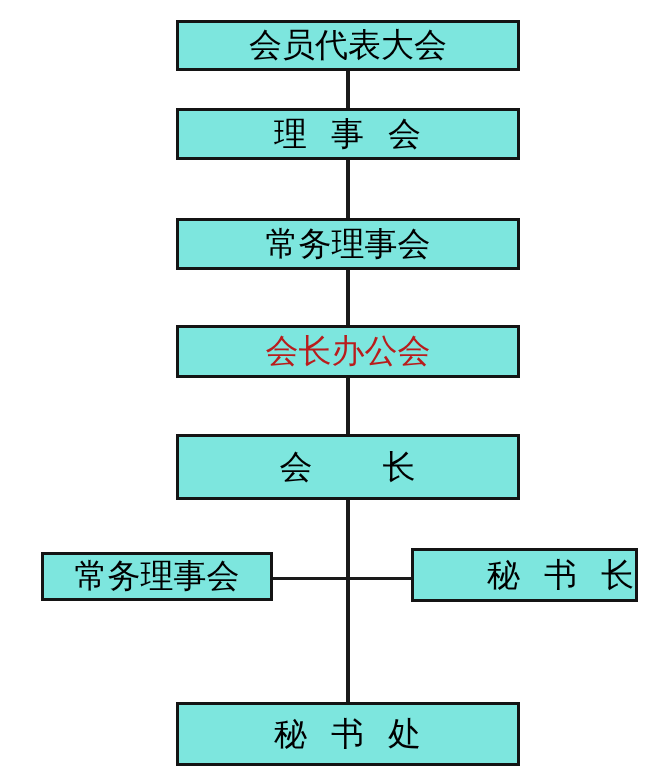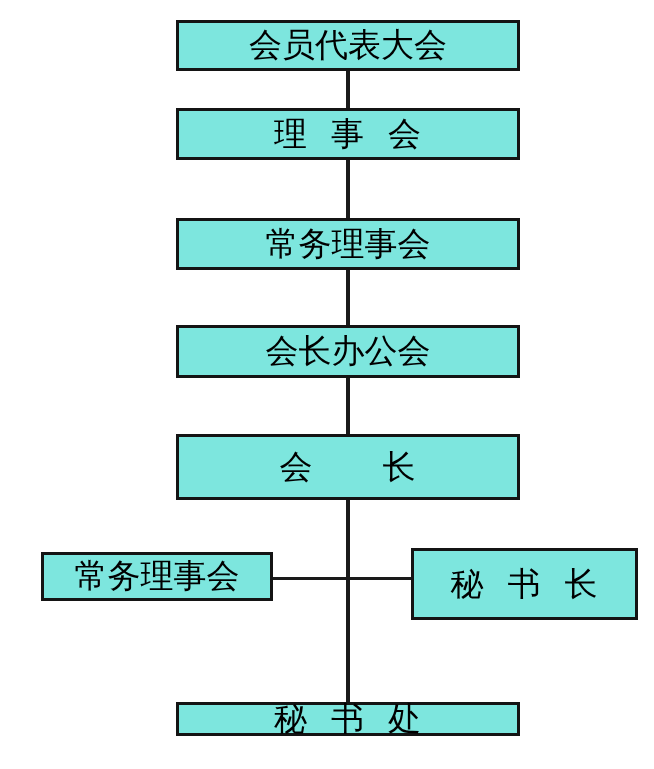--- a/index.html
+++ b/index.html
@@ -68,28 +68,28 @@
       <div class="org-box tight" style="left: 176px; top: 20px; width: 344px; height: 51px; background: rgb(125, 230, 222); border-color: rgb(20, 20, 20);">
         <span class="box-label" style="color: rgb(0, 0, 0);">会员代表大会</span>
       </div>
       <div class="org-box spaced" style="left: 176px; top: 108px; width: 344px; height: 52px; background: rgb(125, 230, 222); border-color: rgb(20, 20, 20);">
         <span class="box-label" style="color: rgb(0, 0, 0);">理  事  会</span>
       </div>
       <div class="org-box tight" style="left: 176px; top: 218px; width: 344px; height: 52px; background: rgb(125, 230, 222); border-color: rgb(20, 20, 20);">
         <span class="box-label" style="color: rgb(0, 0, 0);">常务理事会</span>
       </div>
       <div class="org-box tight" style="left: 176px; top: 325px; width: 344px; height: 53px; background: rgb(125, 230, 222); border-color: rgb(20, 20, 20);">
-        <span class="box-label" style="color: #000000;">会长办公会</span>
+        <span class="box-label" style="color: #b91c1c;">会长办公会</span>
       </div>
       <div class="org-box spaced" style="left: 176px; top: 434px; width: 344px; height: 66px; background: rgb(125, 230, 222); border-color: rgb(20, 20, 20);">
         <span class="box-label" style="color: rgb(0, 0, 0);">会      长</span>
       </div>
       <div class="org-box tight" style="left: 41px; top: 552px; width: 232px; height: 49px; background: rgb(125, 230, 222); border-color: rgb(20, 20, 20);">
         <span class="box-label" style="color: rgb(0, 0, 0);">常务理事会</span>
       </div>
-      <div class="org-box spaced" style="left: 411px; top: 548px; width: 227px; height: 72px; background: rgb(125, 230, 222); border-color: rgb(20, 20, 20);">
+      <div class="org-box spaced" style="left: 411px; top: 548px; width: 227px; height: 54px; background: rgb(125, 230, 222); border-color: rgb(20, 20, 20); justify-content: flex-end;">
         <span class="box-label" style="color: rgb(0, 0, 0);">秘  书  长</span>
       </div>
-      <div class="org-box spaced" style="left: 176px; top: 702px; width: 344px; height: 34px; background: rgb(125, 230, 222); border-color: rgb(20, 20, 20);">
+      <div class="org-box spaced" style="left: 176px; top: 702px; width: 344px; height: 64px; background: rgb(125, 230, 222); border-color: rgb(20, 20, 20);">
         <span class="box-label" style="color: rgb(0, 0, 0);">秘  书  处</span>
       </div>
     </div>
 </div>
 
 </body></html>

